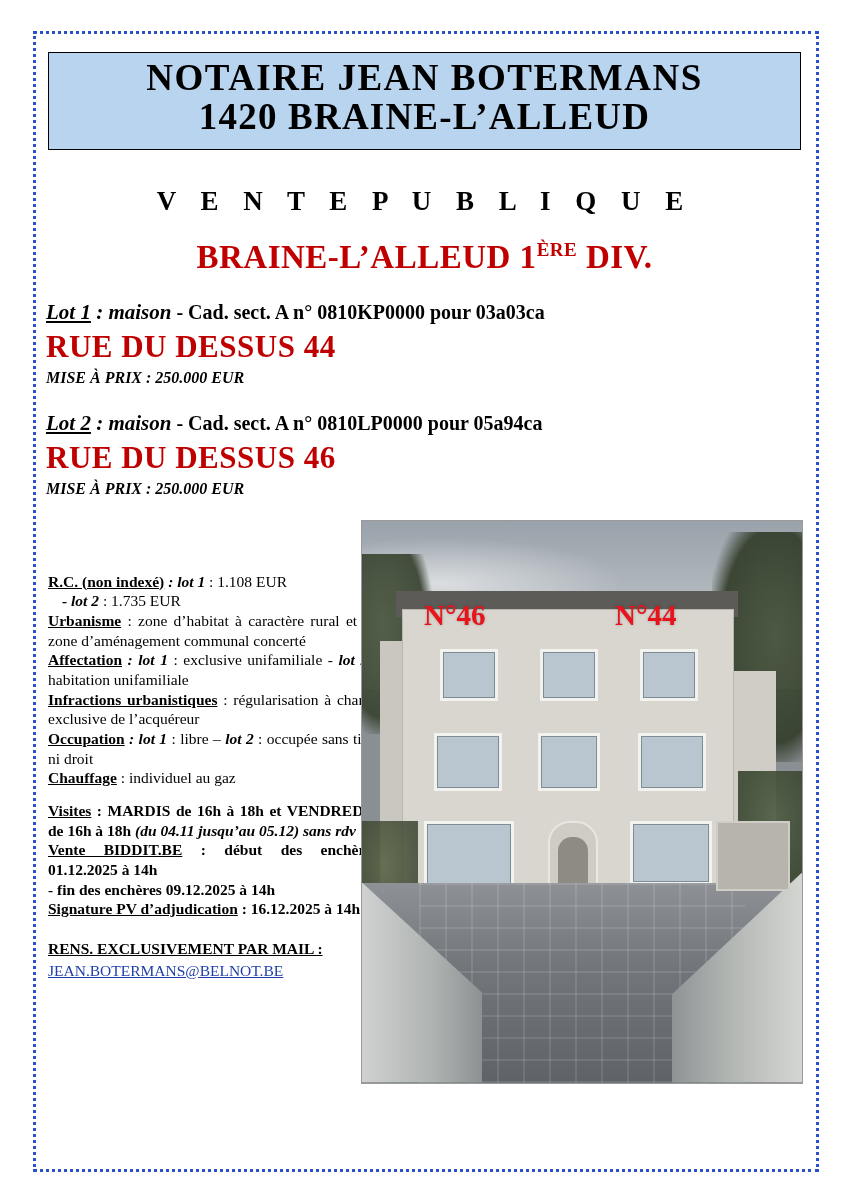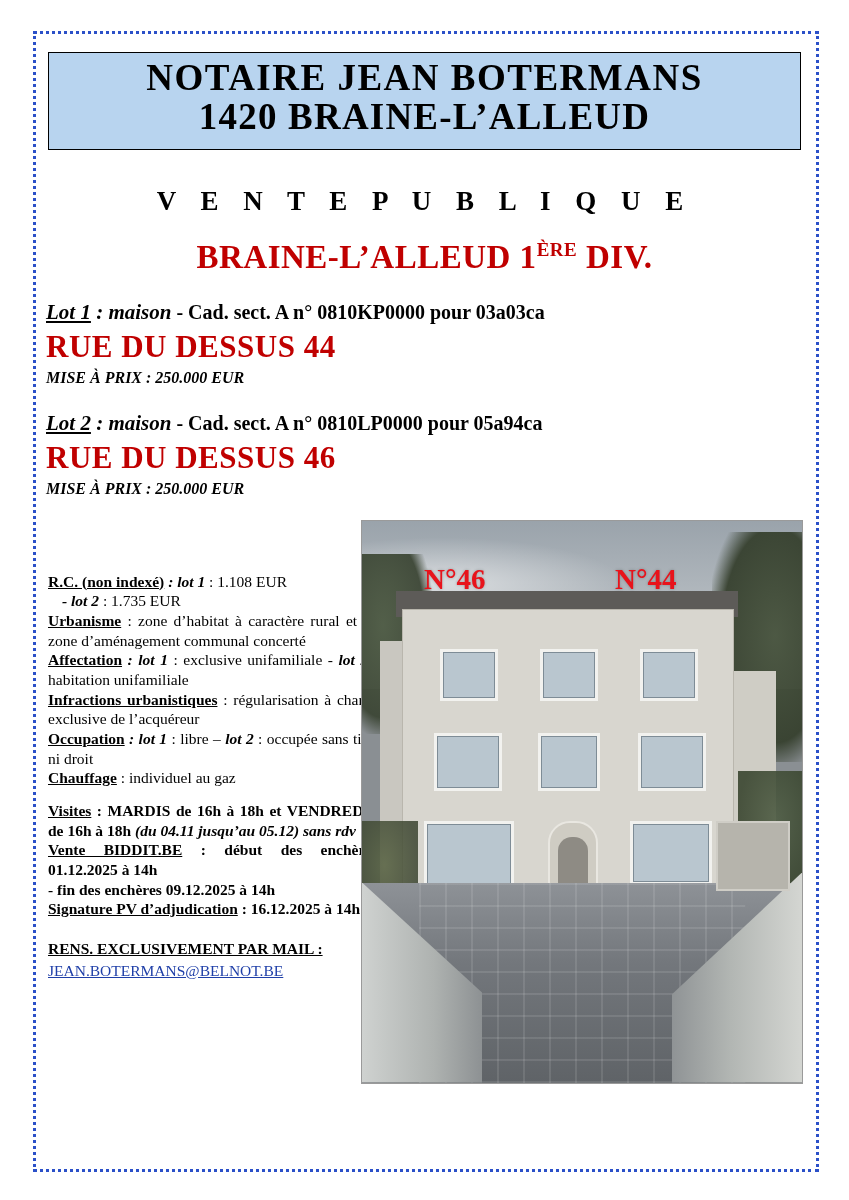--- a/index.html
+++ b/index.html
@@ -246,20 +246,21 @@
     background:radial-gradient(ellipse at 40% 40%, #55603f, #3b4430 70%);
     opacity:.85;
   }
   .ph-label{
     position:absolute;
     color:#e8131b;
     font-family:"Liberation Serif", serif;
     font-weight:bold;
     font-size:29px;
     text-shadow:0 0 3px rgba(0,0,0,.25);
+    margin-top:36px;
   }
   .ph-label-46{ left:62px; top:42px; }
   .ph-label-44{ left:253px; top:42px; }
 </style>
 </head>
 <body>
 
 <div class="page">
   <div class="frame"></div>
 

